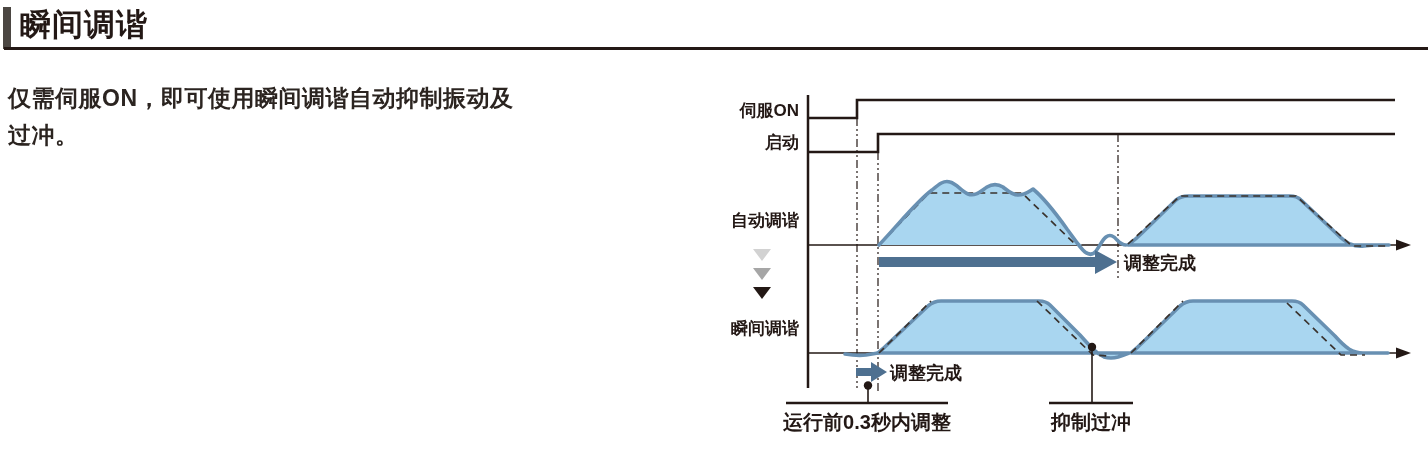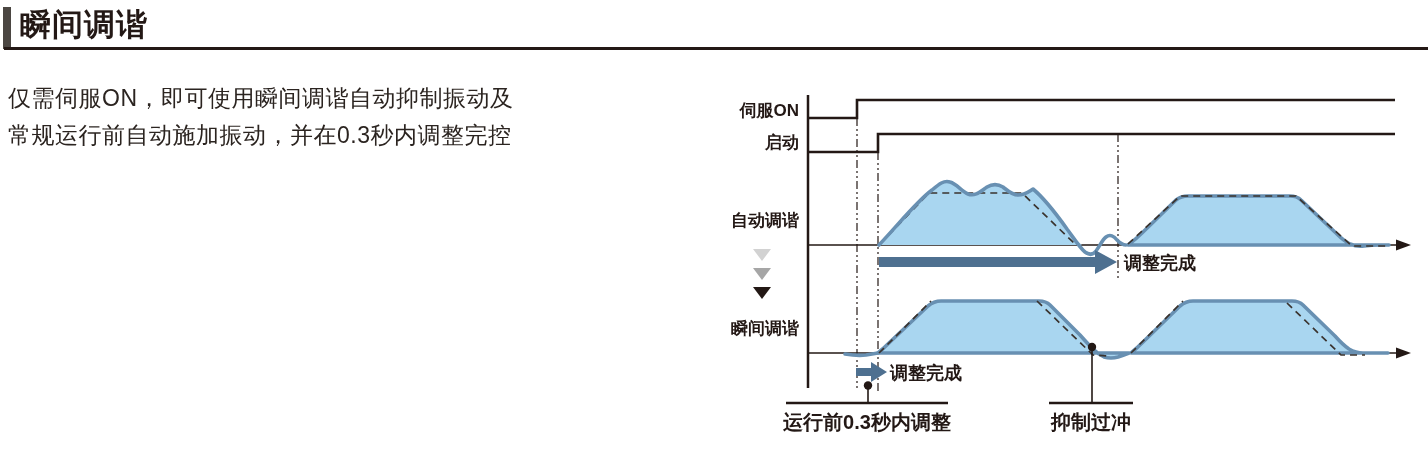--- a/index.html
+++ b/index.html
@@ -9,21 +9,21 @@
     color:#231815;overflow:hidden;
   }
   
   .hdr-bar{position:absolute;left:3px;top:7px;width:8px;height:42px;background:#4b4642;}
   .hdr-title{
     position:absolute;left:20px;top:5px;height:40px;line-height:40px;
     font-size:31px;font-weight:700;letter-spacing:1px;color:#231815;white-space:nowrap;
   }
   .hdr-rule{position:absolute;left:4px;top:47px;width:1424px;height:3px;background:#231815;}
   
-  .desc{position:absolute;left:8px;top:80px;}
+  .desc{position:absolute;left:8px;top:80px;font-weight:bold;}
   .desc-line{
     font-size:23px;line-height:37px;color:#2b2420;white-space:nowrap;letter-spacing:0.5px;
   }
   
   .diagram{position:absolute;left:0;top:0;width:1428px;height:450px;}
   .axis{stroke:#231815;stroke-width:2.5;fill:none;}
   .thin-axis{stroke:#231815;stroke-width:1.6;fill:none;}
   .signal{stroke:#231815;stroke-width:2.6;fill:none;stroke-linejoin:miter;}
   .dashdot{stroke:#231815;stroke-width:1.2;fill:none;stroke-dasharray:8 3 2 3 2 3;}
   .wave-fill{fill:#A9D6F0;stroke:none;}
@@ -40,21 +40,21 @@
 </style>
 </head>
 <body>
 
 <div class="hdr-bar"></div>
 <div class="hdr-title">瞬间调谐</div>
 <div class="hdr-rule"></div>
 
 <div class="desc">
   <div class="desc-line">仅需伺服ON，即可使用瞬间调谐自动抑制振动及</div>
-  <div class="desc-line">常规运行前自动施加振动，并在0.3秒内调整完控</div>
+  <div class="desc-line">过冲。</div>
 </div>
 
 <svg class="diagram" viewBox="0 0 1428 450">
 
   <path class="dashdot" d="M 857 118 L 857 391"></path>
   <path class="dashdot" d="M 878 152 L 878 391"></path>
   <path class="dashdot" d="M 1118 134 L 1118 281"></path>
 
   <path class="axis" d="M 808 95 L 808 388"></path>
 

